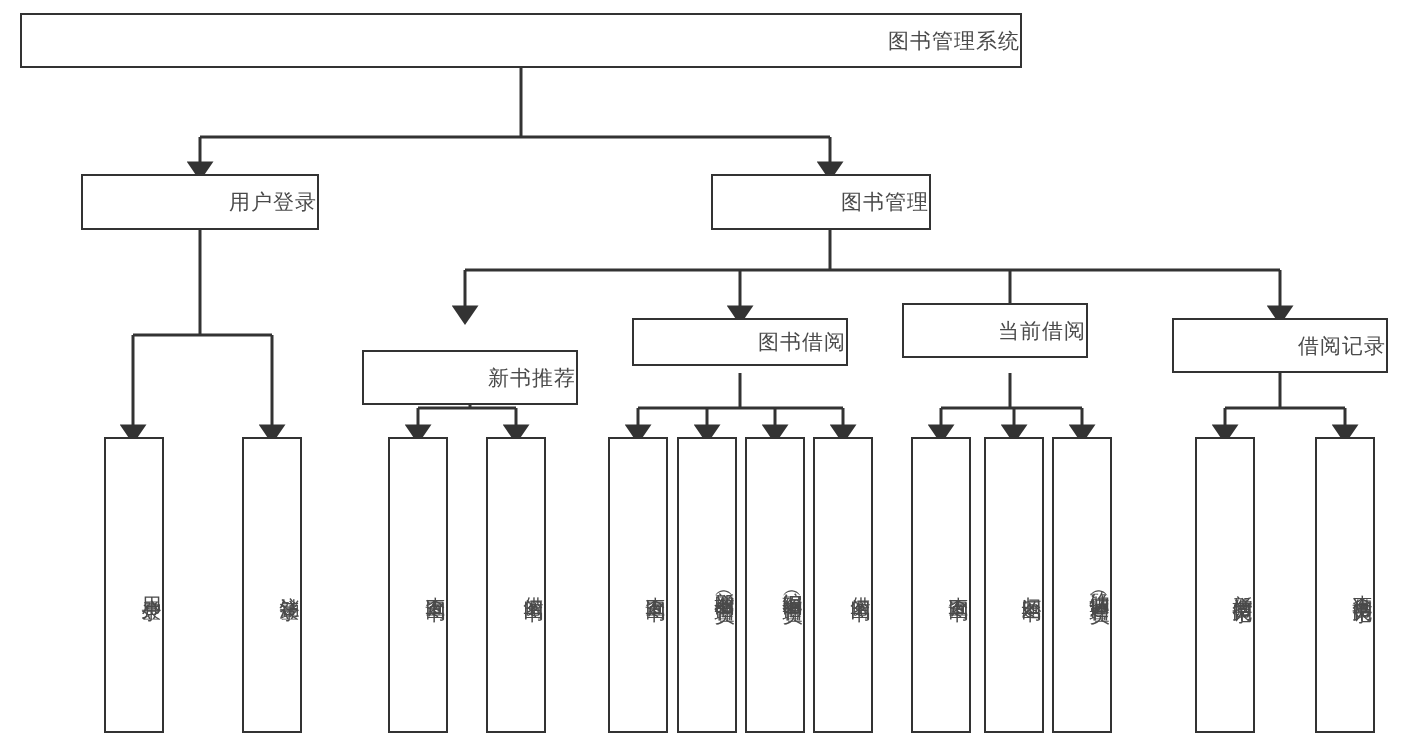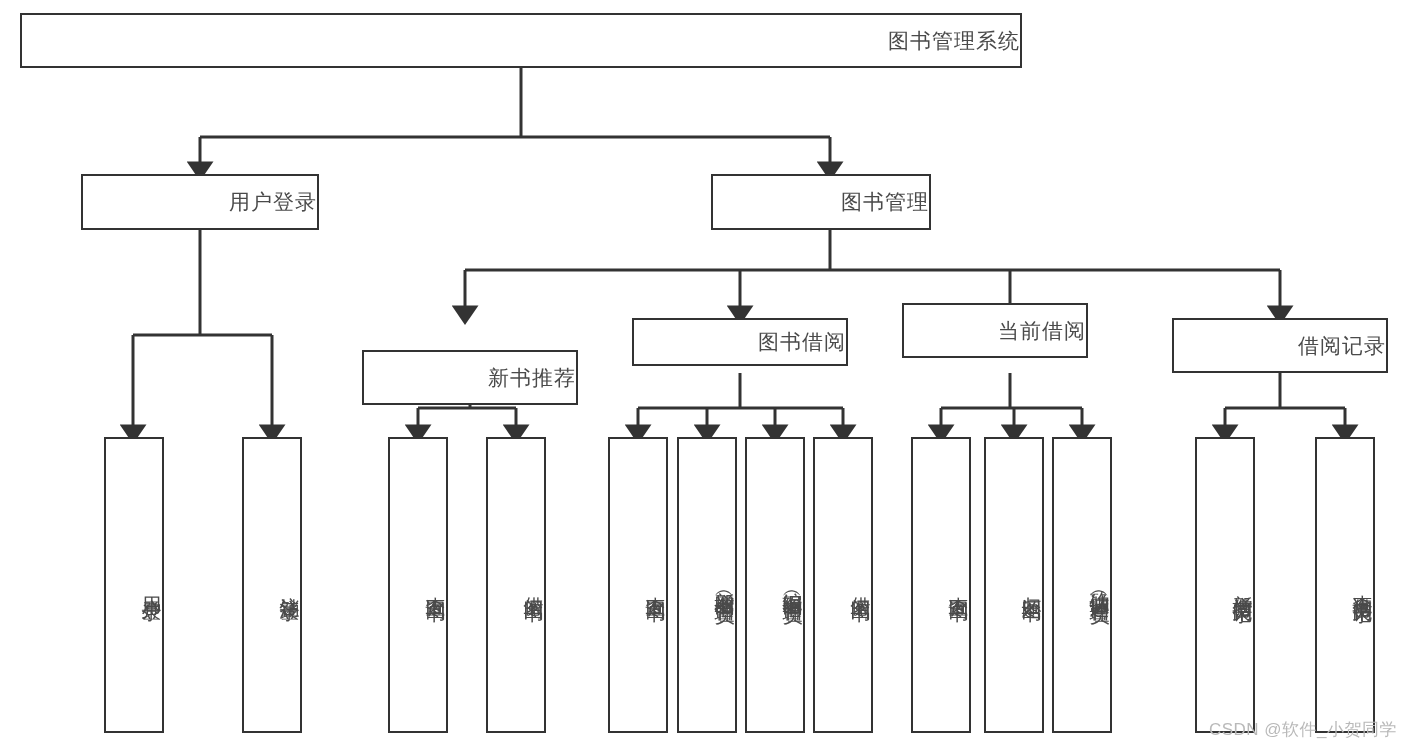--- a/index.html
+++ b/index.html
@@ -174,14 +174,13 @@
   <div class="node vert" style="left: 1052px; top: 437px; width: 60px; height: 296px;">
     <span class="vtext">确认归还（管理员）</span>
   </div>
   <div class="node vert" style="left: 1195px; top: 437px; width: 60px; height: 296px;">
     <span class="vtext">新增借阅记录</span>
   </div>
   <div class="node vert" style="left: 1315px; top: 437px; width: 60px; height: 296px;">
     <span class="vtext">查询借阅记录</span>
   </div>
 
-  <div id="watermark">CSDN @软件_小贺同学</div>
 </div>
 
 </body></html>

